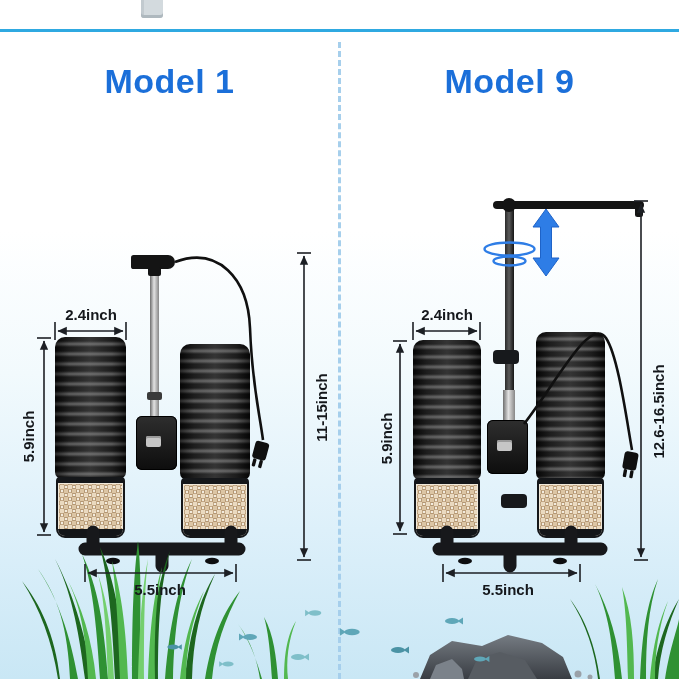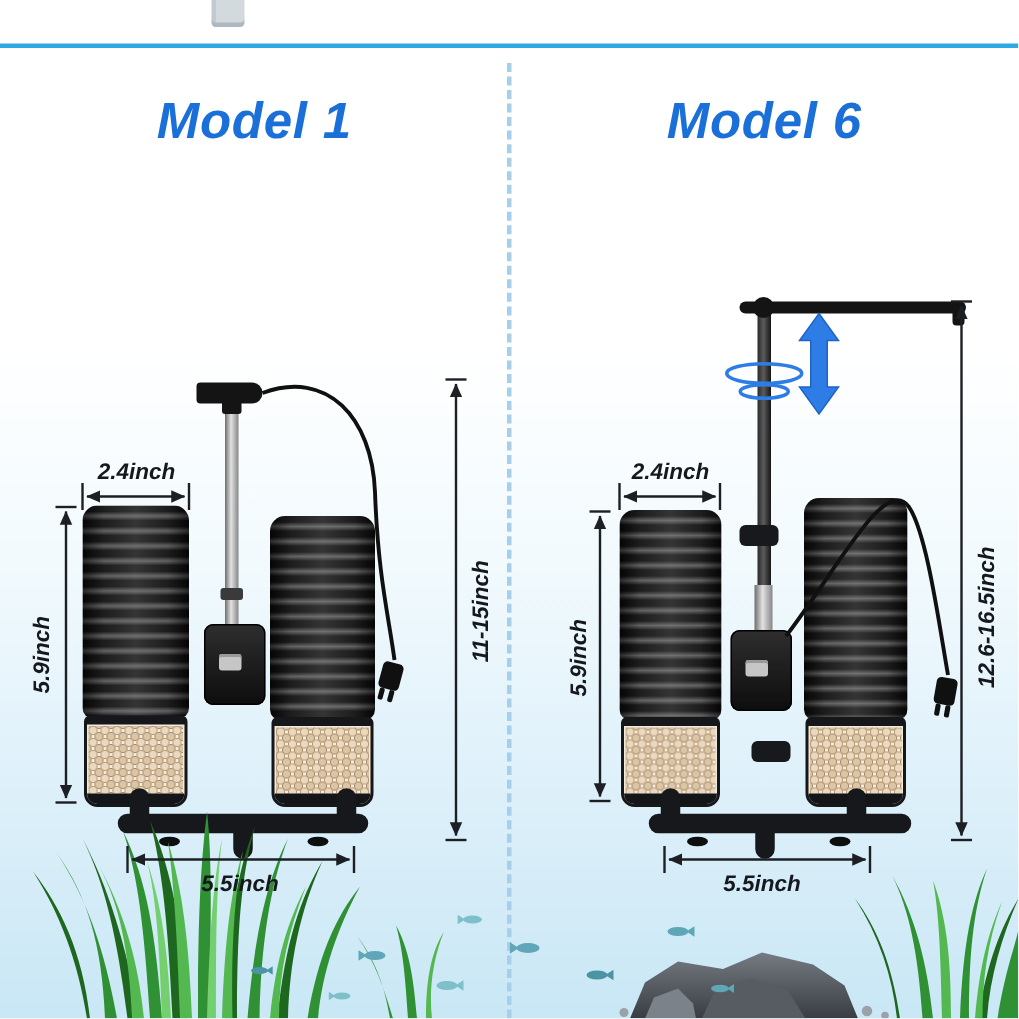--- a/index.html
+++ b/index.html
@@ -1,20 +1,19 @@
 <!DOCTYPE html>
 <html><head>
 <meta charset="utf-8">
 <style>
   html,body{margin:0;padding:0;background:#fff;}
   .canvas{
     position:relative;width:679px;height:679px;overflow:hidden;
     font-family:"Liberation Sans",sans-serif;
     background:linear-gradient(180deg,#ffffff 0%,#ffffff 34%,#f2fafd 55%,#ddf0fa 78%,#c9e7f5 100%);
-    font-style:italic;
   }
   .top-line{position:absolute;left:0;top:29px;width:679px;height:3px;background:#2fa9e1;}
   .top-fragment{position:absolute;left:141px;top:0;width:22px;height:18px;background:#d3dade;border-radius:0 0 3px 3px;
     box-shadow:inset 0 -3px 0 #aeb8be, inset 3px 0 0 #c2cacf;}
   .divider{position:absolute;left:338px;top:42px;bottom:0;width:0;border-left:3px dashed #a6cfec;}
   .title{position:absolute;top:62px;width:339px;text-align:center;font-size:34px;font-weight:bold;color:#1b6fd9;letter-spacing:.5px;}
   .title-left{left:0;}
   .title-right{left:340px;}
 
   .sponge{position:absolute;border-radius:10px 10px 7px 7px;
@@ -46,21 +45,21 @@
 </head>
 <body>
 
 <div class="canvas">
 
   <div class="top-fragment"></div>
   <div class="top-line"></div>
   <div class="divider"></div>
 
   <div class="title title-left">Model 1</div>
-  <div class="title title-right">Model 6</div>
+  <div class="title title-right">Model 9</div>
 
   <div class="tube" style="left:150px;top:268px;width:9px;height:152px"></div>
   <div class="tube-ring" style="left:147px;top:392px;width:15px;height:8px"></div>
   <div class="outlet" style="left:131px;top:255px;width:44px;height:14px"></div>
   <div class="joint" style="left:148px;top:267px;width:13px;height:9px"></div>
   <div class="sponge" style="left:55px;top:337px;width:71px;height:142px"></div>
   <div class="sponge" style="left:180px;top:344px;width:70px;height:136px"></div>
   <div class="cup" style="left:56px;top:477px;width:65px;height:53px"></div>
   <div class="cup" style="left:181px;top:478px;width:64px;height:52px"></div>
   <div class="pump" style="left:136px;top:416px;width:41px;height:54px"></div>

